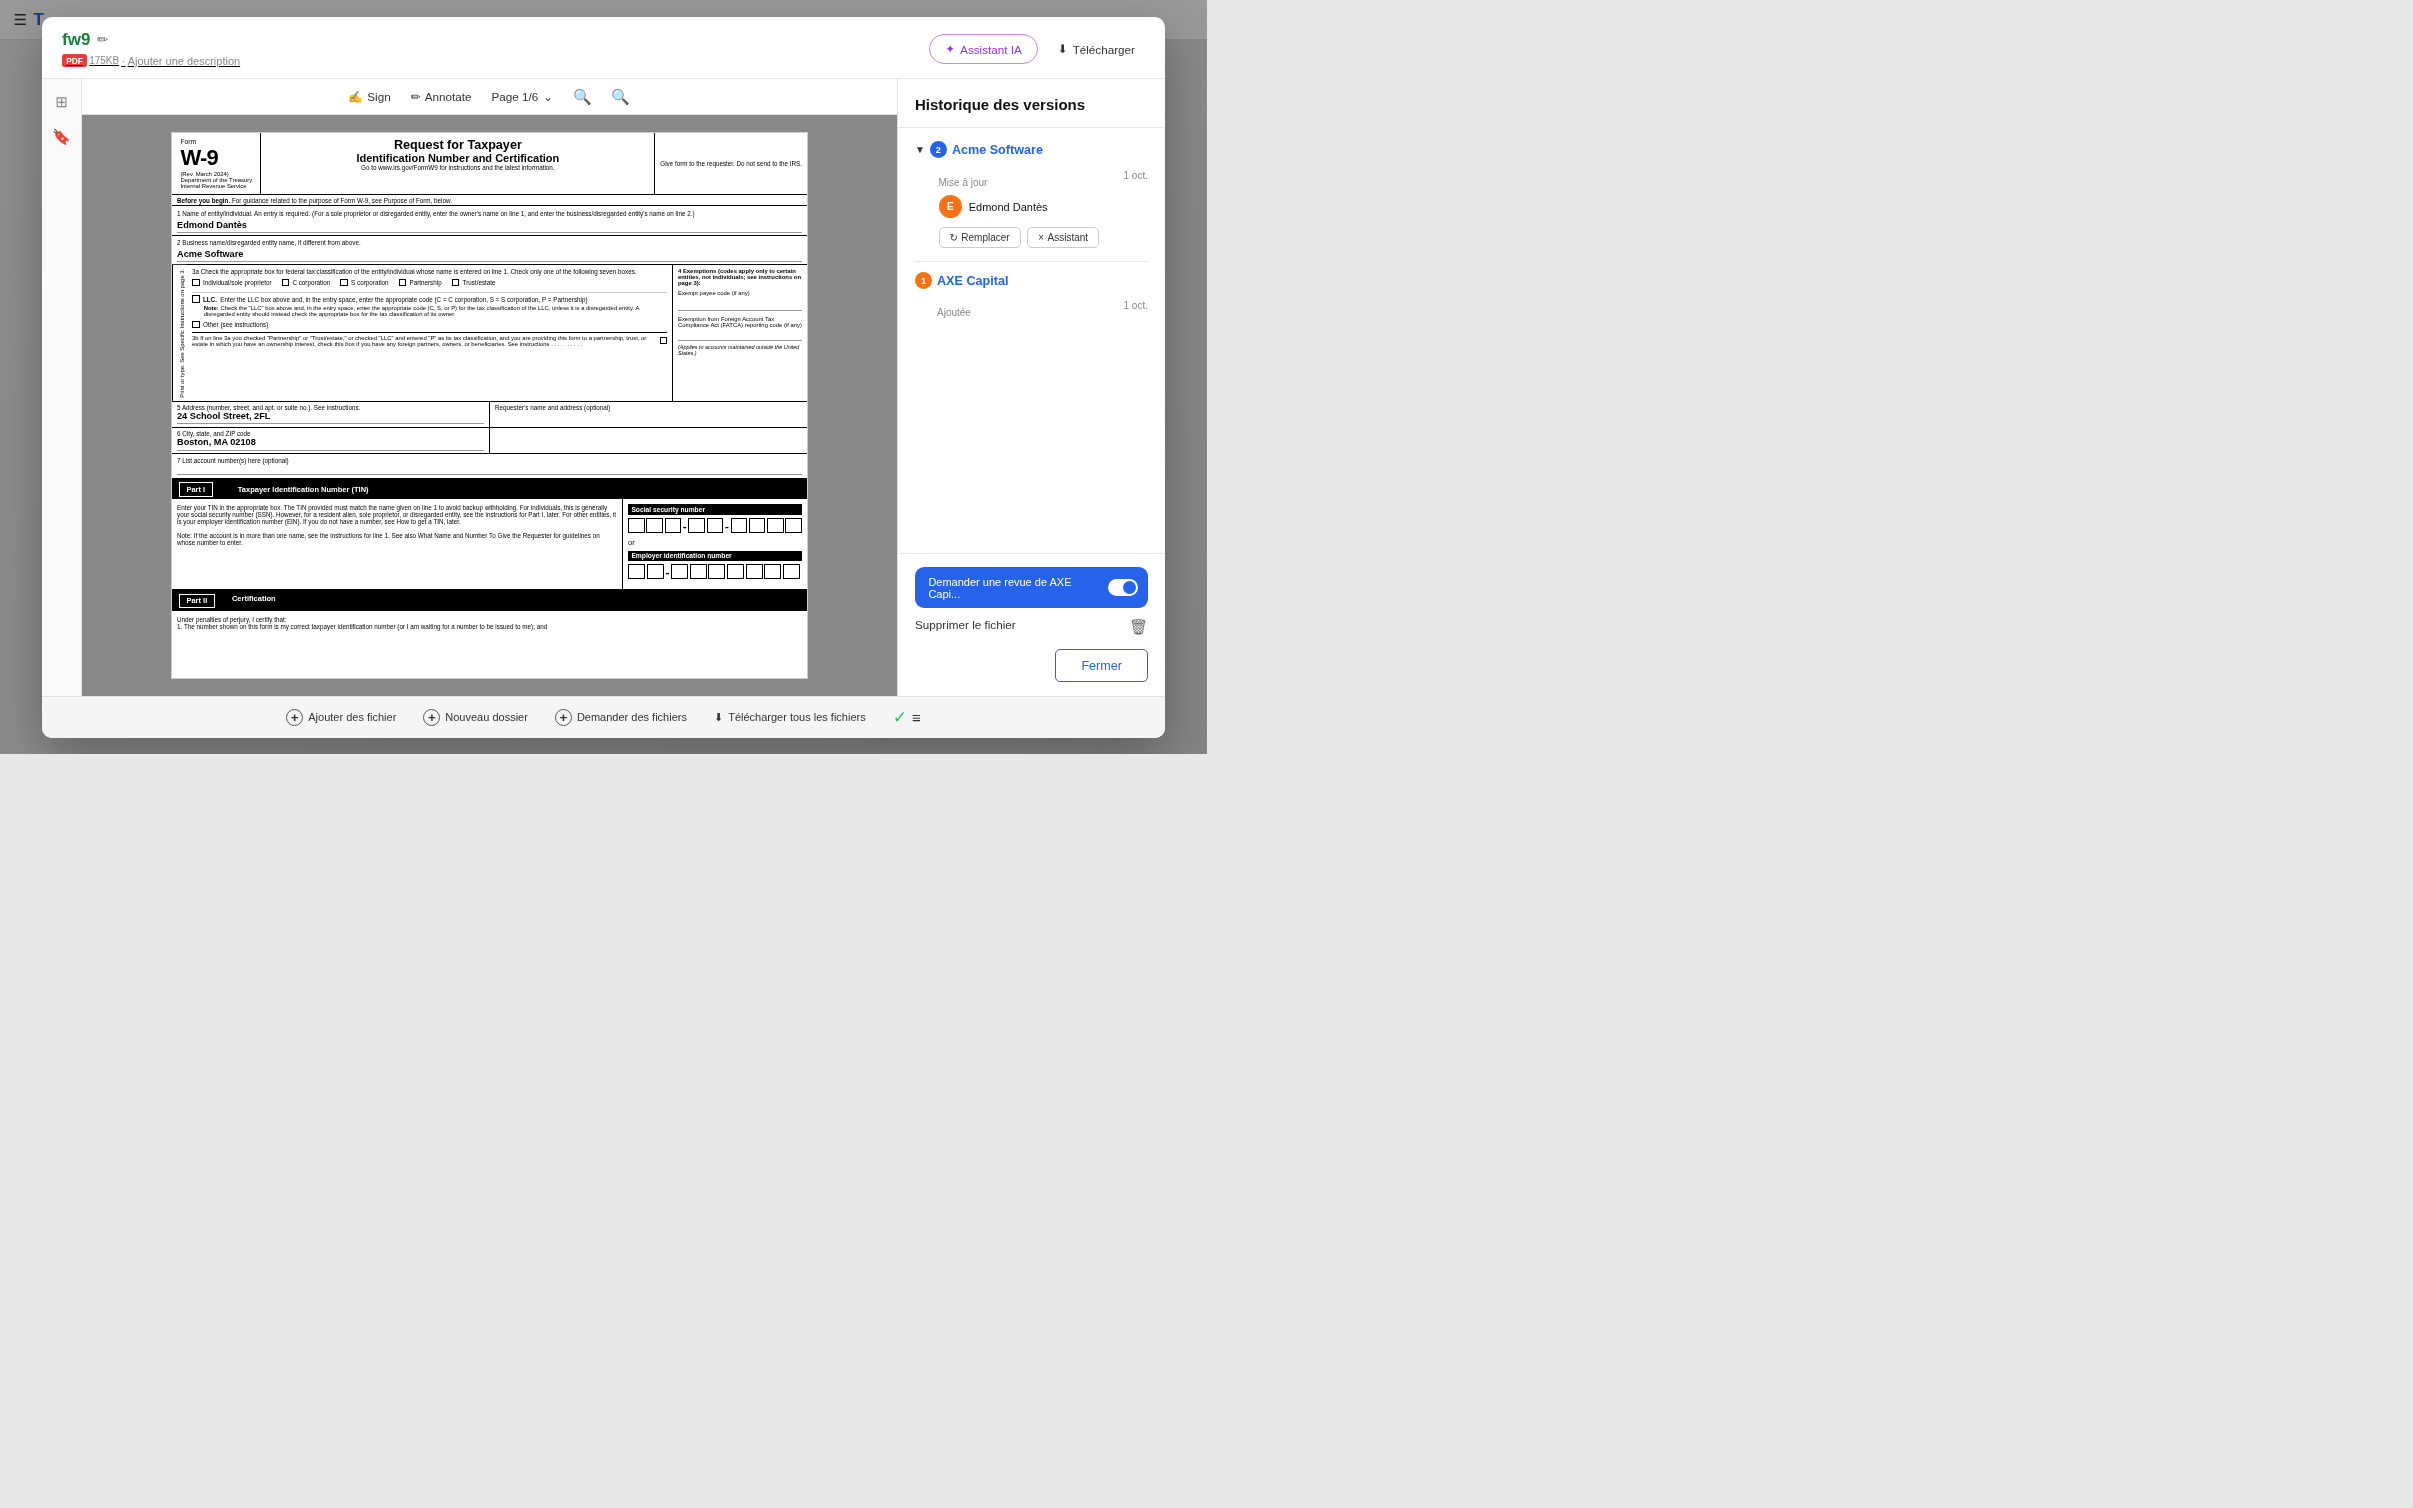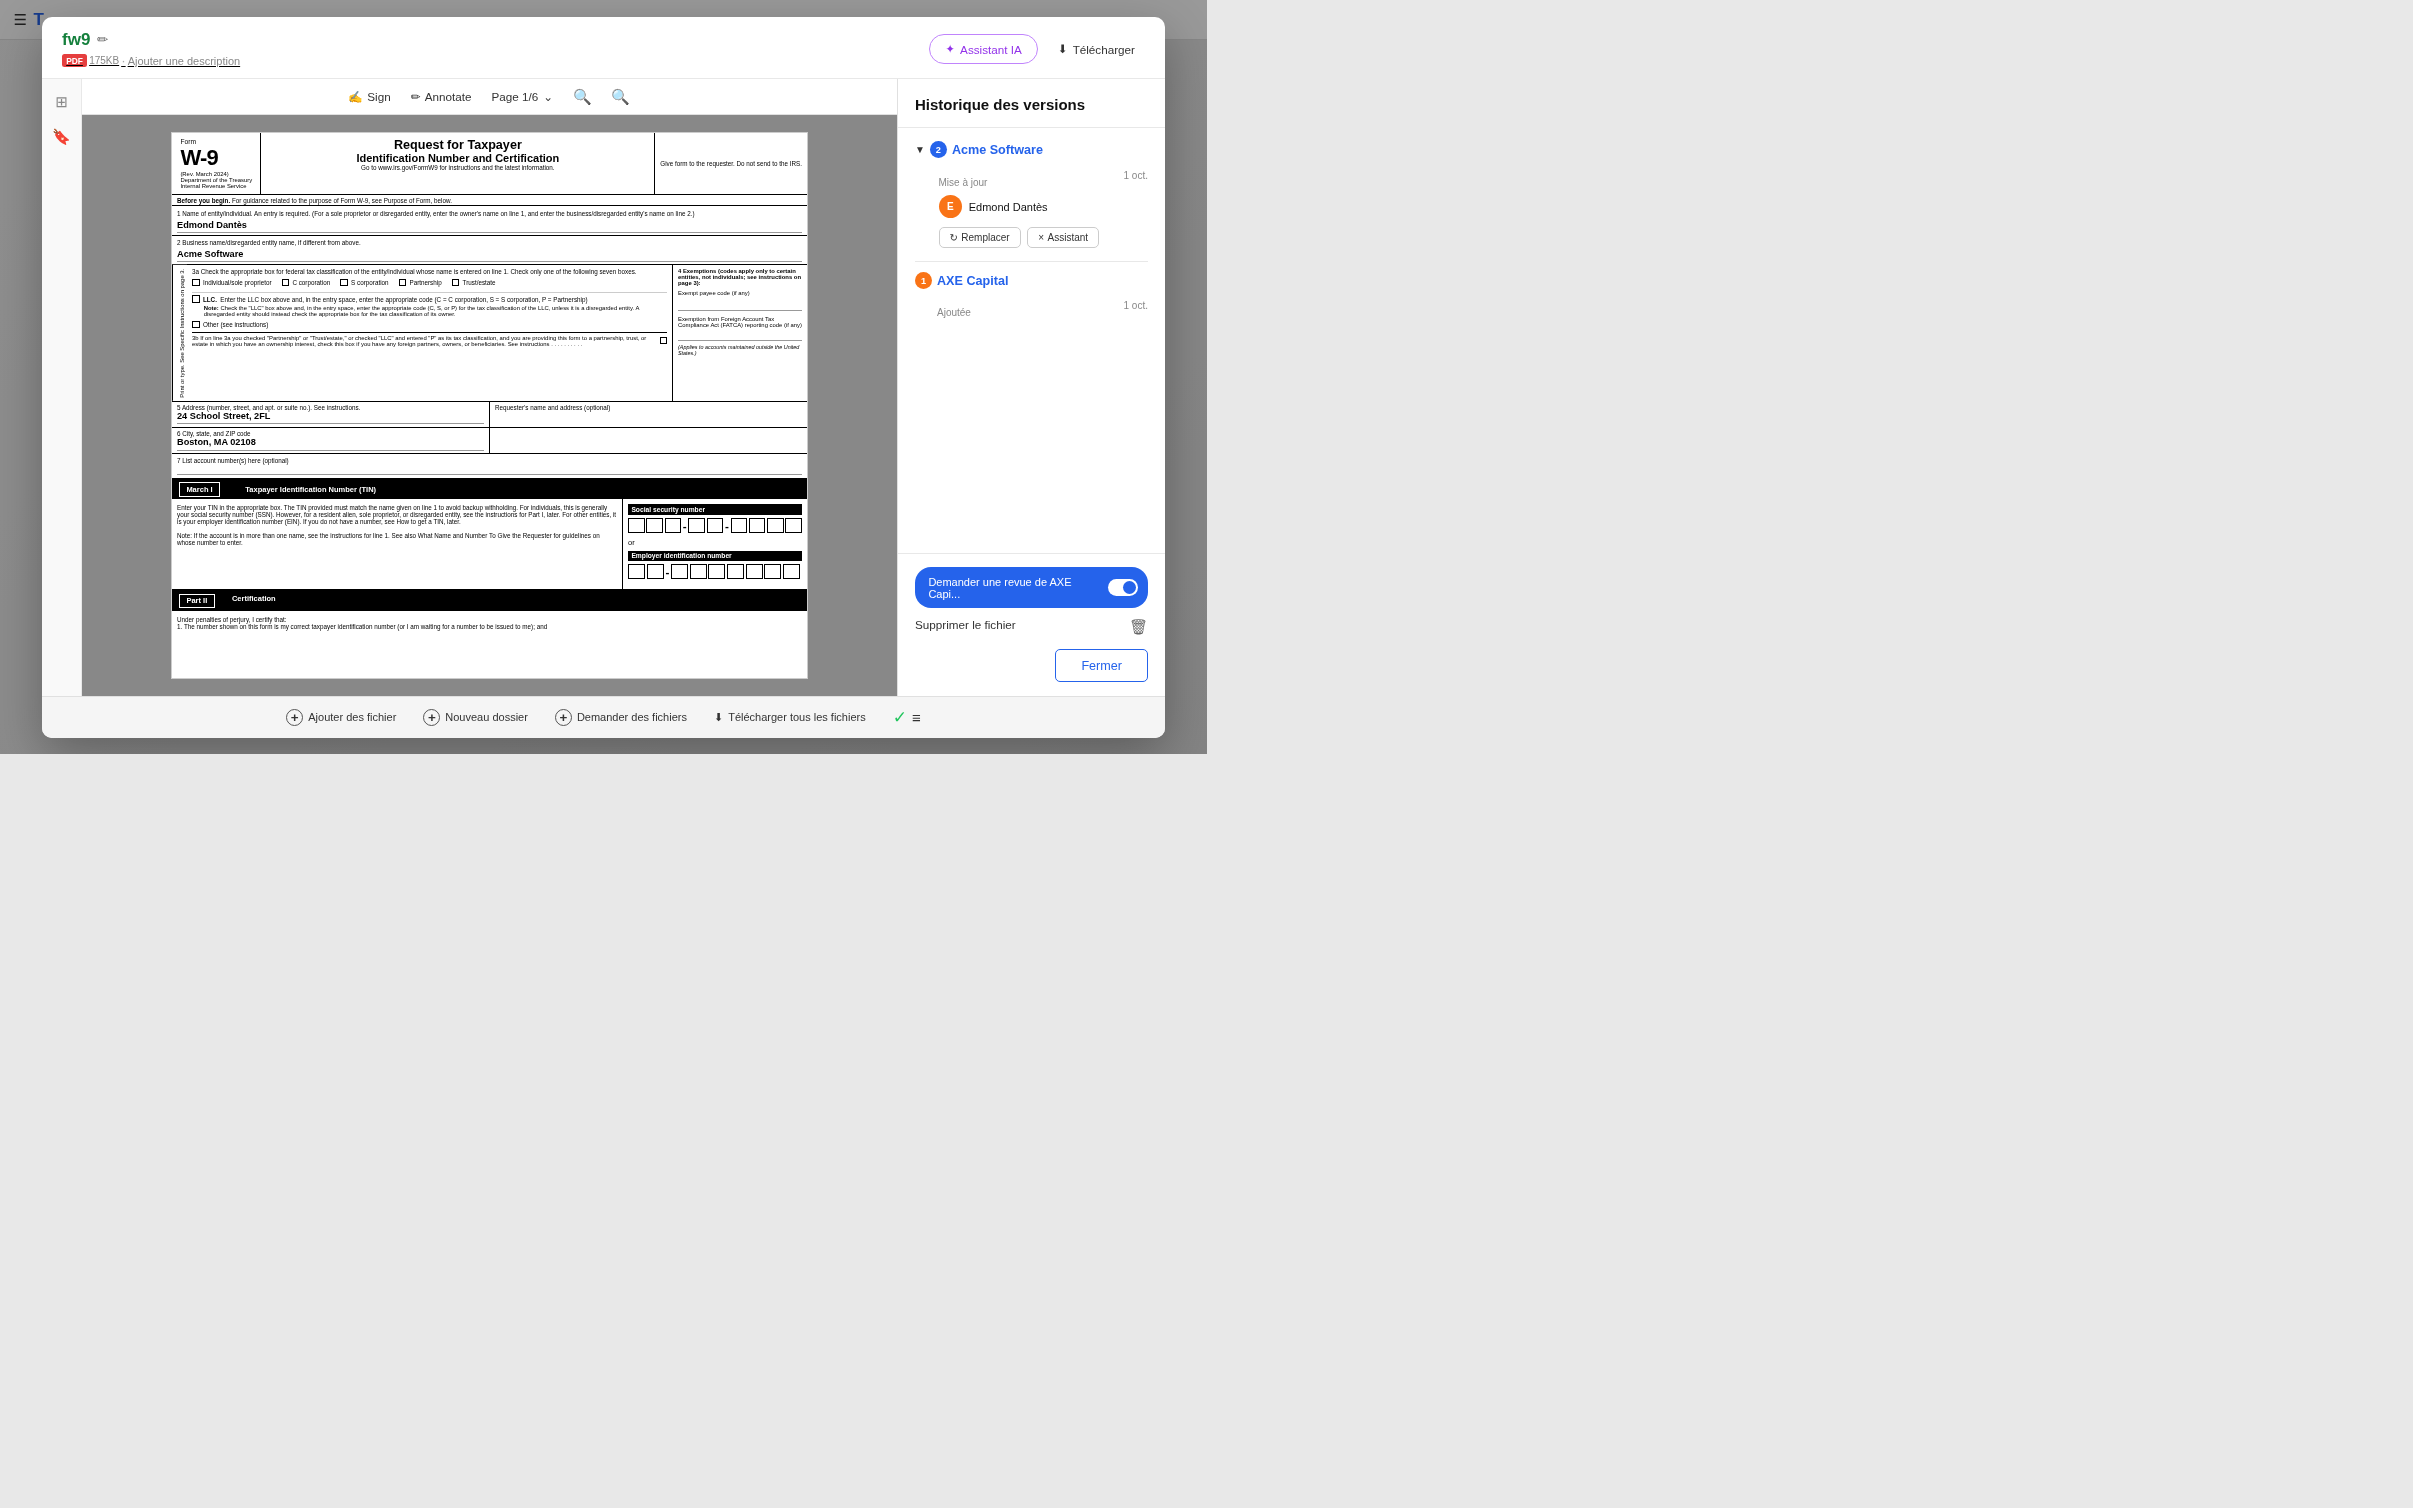--- a/index.html
+++ b/index.html
@@ -963,21 +963,21 @@
                 <div class="w9-address-right"></div>
               </div>
               <div style="border-bottom:0.8px solid #000; padding:2.5px 5px; font-size:6.3px;">
                 <span>7  List account number(s) here (optional)</span>
                 <div style="min-height:11.7px; border-bottom:0.8px solid #999;"></div>
               </div>
             </div>
 
             <div class="w9-tin-section">
               <div class="w9-part-header">
-                <span class="w9-part-label">March I</span>
+                <span class="w9-part-label">Part I</span>
                 <span>Taxpayer Identification Number (TIN)</span>
               </div>
               <div class="w9-tin-content">
                 <div class="w9-tin-left">
                   <p>Enter your TIN in the appropriate box. The TIN provided must match the name given on line 1 to avoid backup withholding. For individuals, this is generally your social security number (SSN). However, for a resident alien, sole proprietor, or disregarded entity, see the instructions for Part I, later. For other entities, it is your employer identification number (EIN). If you do not have a number, see How to get a TIN, later.</p>
                   <br>
                   <p>Note: If the account is in more than one name, see the instructions for line 1. See also What Name and Number To Give the Requester for guidelines on whose number to enter.</p>
                 </div>
                 <div class="w9-tin-right">
                   <div class="tin-field-label">Social security number</div>
@@ -1071,21 +1071,21 @@
             <div class="axe-row">
               <span class="version-label">Ajoutée</span>
               <span class="version-date">1 oct.</span>
             </div>
           </div>
 
         </div>
 
         <div class="panel-footer">
           <div class="review-row">
-            <div style="display:flex; align-items:stretch; width:100%; border-radius:16px; overflow:hidden;">
+            <div style="display:flex; align-items:stretch; width:100%; border-radius:9px; overflow:hidden;">
               <div class="review-label">Demander une revue de AXE Capi...</div>
               <div class="review-toggle">
                 <div class="toggle-track">
                   <div class="toggle-thumb"></div>
                 </div>
               </div>
             </div>
           </div>
           <div class="delete-row">
             <span class="delete-label">Supprimer le fichier</span>

